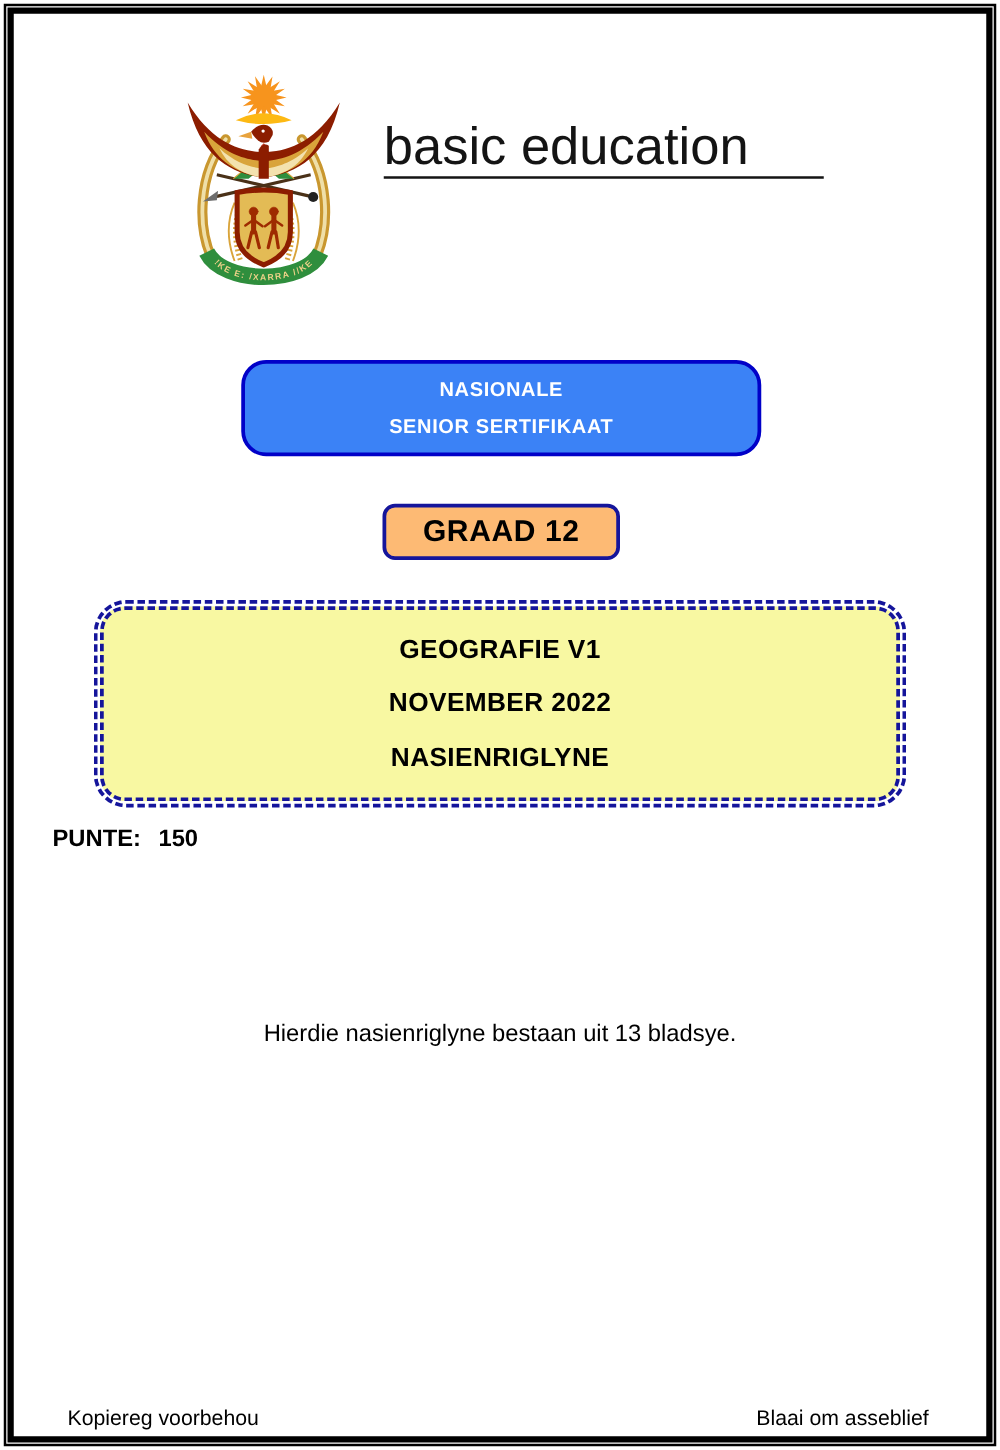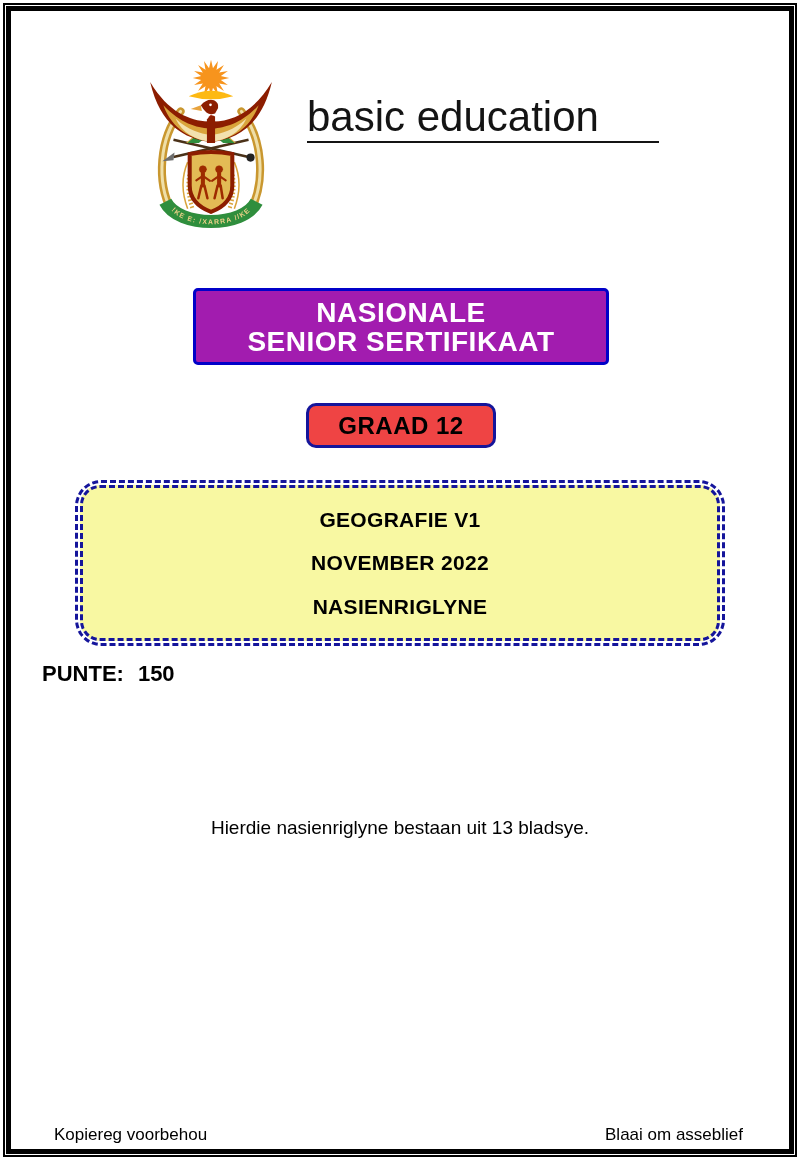--- a/index.html
+++ b/index.html
@@ -24,46 +24,46 @@
   .wordmark-rule {
     position:absolute; left:296px; top:130px; width:352px; height:2px; background:#141414;
   }
   .dept-block {
     position:absolute; left:297px; top:138px; font-size:21px; line-height:25px;
   }
   .dept-country { font-weight:bold; }
   
   .nsc-banner {
     position:absolute; left:182px; top:277px; width:416px; height:77px; box-sizing:border-box;
-    background:#a21caf; border:3px solid #0101c8; border-radius:5px;
+    background:#3b82f6; border:3px solid #0101c8; border-radius:20px;
     display:flex; flex-direction:column; align-items:center; justify-content:center;
-    color:#fff; font-weight:bold; font-size:28px; line-height:29px; text-align:center;
+    color:#fff; font-weight:bold; font-size:16px; line-height:29px; text-align:center;
     letter-spacing:0.5px;
   }
   
   .grade-badge {
     position:absolute; left:295px; top:392px; width:190px; height:45px; box-sizing:border-box;
-    background:#ef4444; border:3px solid #15159b; border-radius:10px;
+    background:#fdba74; border:3px solid #15159b; border-radius:10px;
     display:flex; align-items:center; justify-content:center;
     font-weight:bold; font-size:24px; letter-spacing:0.5px;
   }
   
   .exam-outer {
     position:absolute; left:64px; top:469px; width:650px; height:166px; box-sizing:border-box;
     border:3px dashed #15159b; border-radius:26px; padding:2px;
   }
   .exam-inner {
     width:100%; height:100%; box-sizing:border-box;
     border:3px dashed #15159b; border-radius:20px; background:#f8f8a2;
     display:flex; flex-direction:column; justify-content:space-evenly; align-items:center;
     font-weight:bold; font-size:21px; letter-spacing:0.3px;
   }
   
   .marks {
-    position:absolute; left:31px; top:650px; font-weight:bold; font-size:22px;
+    position:absolute; left:31px; top:650px; font-weight:bold; font-size:19px;
   }
   .marks .marks-value { margin-left:14px; }
   
   .note {
     position:absolute; left:0; width:100%; top:806px; text-align:center;
     font-weight:normal; font-size:19px;
   }
   
   .footer-left  { position:absolute; left:27px;  top:1114px; font-size:17px;margin-left:16px; }
   .footer-right { position:absolute; right:46px; top:1114px; font-size:17px; }

